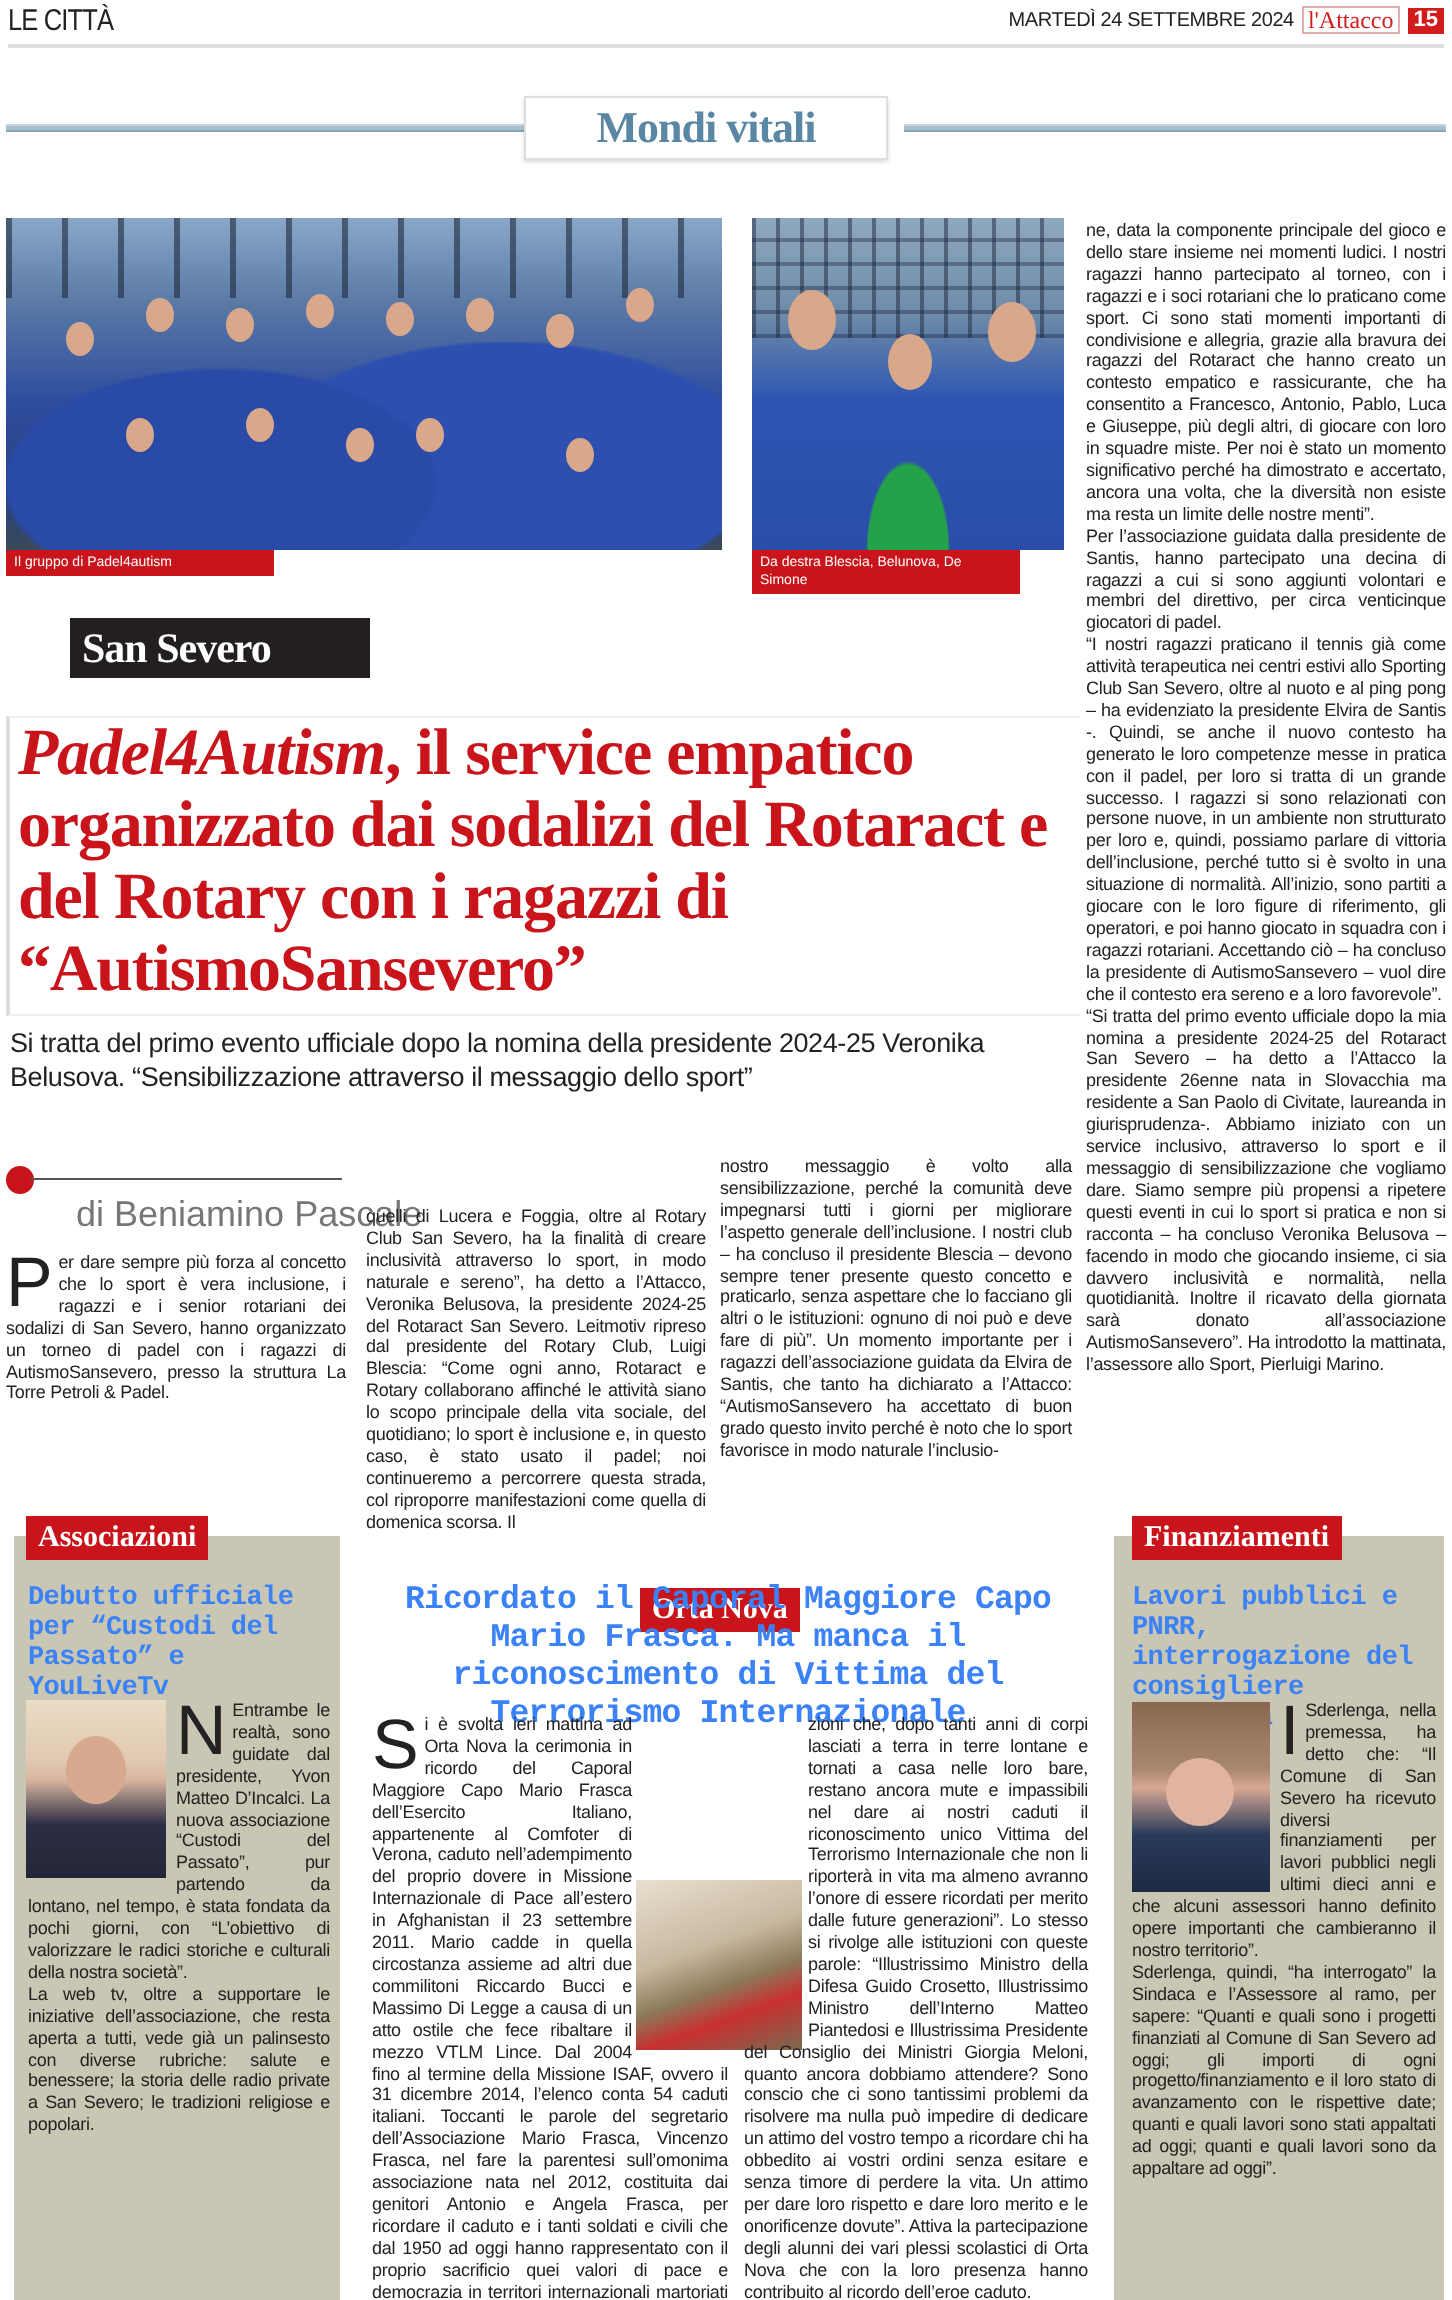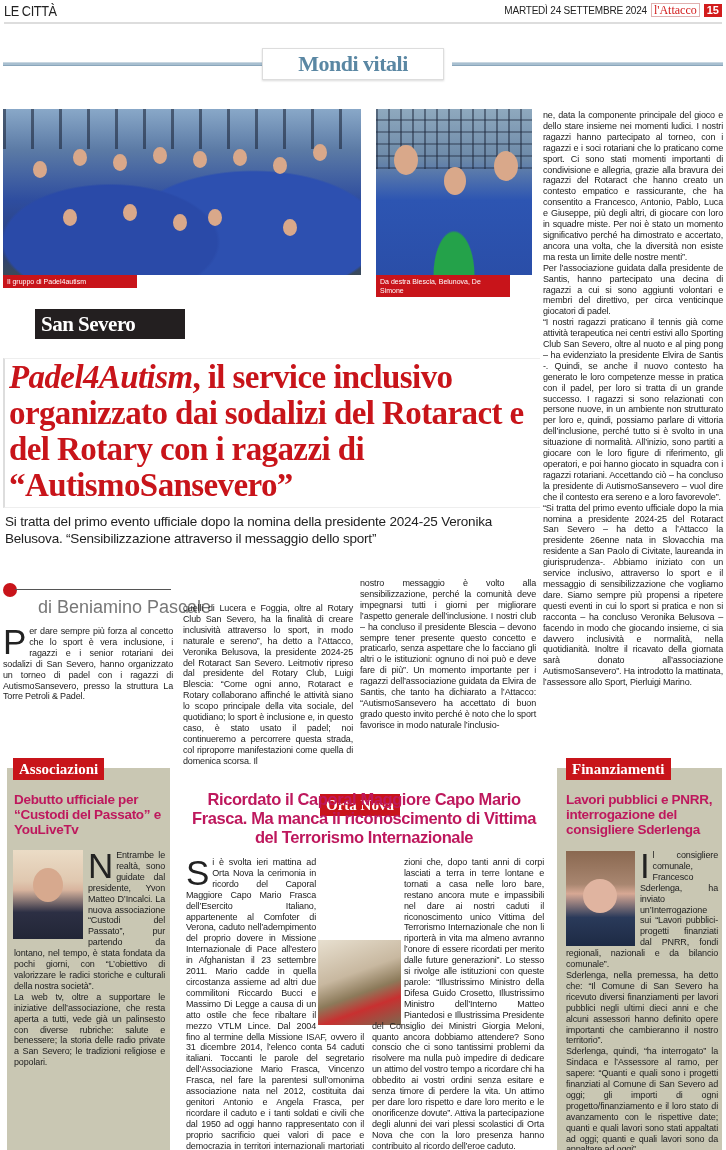--- a/index.html
+++ b/index.html
@@ -64,21 +64,21 @@
 
   
   .sidebox { background: #c9c7b3; }
   #box-left { left: 7px; top: 768px; width: 163px; height: 382px; }
   #box-right { left: 557px; top: 768px; width: 165px; height: 382px; }
   .tag { position: absolute; background: #c8141a; color: #fff; font-family: "Liberation Serif", serif; font-weight: bold; font-size: 15px; padding: 2px 6px; line-height: 18px; }
   #tag-assoc { left: 13px; top: 758px; }
   #tag-orta { left: 320px; top: 794px; }
   #tag-fin { left: 566px; top: 758px; }
 
-  .box-title { font-family: Liberation Sans, sans-serif; font-weight: bold; font-size: 13.5px; line-height: 15px; color: #be185d; letter-spacing: -0.3px; }
+  .box-title { font-family: Liberation Mono, monospace; font-weight: bold; font-size: 13.5px; line-height: 15px; color: #3b82f6; letter-spacing: -0.3px; }
   #assoc-title { left: 14px; top: 792px; width: 150px; }
   #fin-title { left: 566px; top: 792px; width: 155px; }
   #orta-title { left: 185px; top: 790px; width: 358px; text-align: center; font-size: 16.5px; line-height: 19px; letter-spacing: -0.4px; }
 
   #assoc-photo { left: 13px; top: 850px; width: 70px; height: 89px; background: linear-gradient(to bottom, #ebdcc6 0%, #e0c8b0 35%, #d8b49e 45%, #2c2f44 70%, #222636 100%); }
   #assoc-photo::after { content: ""; position: absolute; left: 20px; top: 18px; width: 30px; height: 34px; border-radius: 50%; background: #d7a98e; }
   #fin-photo { left: 566px; top: 851px; width: 69px; height: 95px; background: linear-gradient(to bottom, #8a6850 0%, #a88670 35%, #d7a894 45%, #2a3a5a 70%, #1d2a44 100%); }
   #fin-photo::after { content: ""; position: absolute; left: 17px; top: 28px; width: 34px; height: 34px; border-radius: 50%; background: #e0b4a0; }
   #orta-photo { left: 318px; top: 940px; width: 83px; height: 85px; background: linear-gradient(160deg, #e8e0d0 0%, #c8b8a0 40%, #8c7a5a 60%, #c83030 75%, #7a6a50 100%); }
 
@@ -124,21 +124,21 @@
 <div class="abs caption" id="caption-group">Il gruppo di Padel4autism</div>
 <div class="abs photo" id="photo-trio">
   <span class="face" style="left:18px;top:36px;width:24px;height:30px;"></span>
   <span class="face" style="left:68px;top:58px;width:22px;height:28px;"></span>
   <span class="face" style="left:118px;top:42px;width:24px;height:30px;"></span>
 </div>
 <div class="abs caption" id="caption-trio">Da destra Blescia, Belunova, De Simone</div>
 
 <div class="abs" id="kicker">San Severo</div>
 <div class="abs" id="headline-box">
-  <h1 id="headline"><em>Padel4Autism</em><span>, il service inclusivo organizzato dai sodalizi del Rotaract e del Rotary con i ragazzi di “AutismoSansevero”</span></h1>
+  <h1 id="headline"><em>Padel4Autism</em><span>, il service empatico organizzato dai sodalizi del Rotaract e del Rotary con i ragazzi di “AutismoSansevero”</span></h1>
 </div>
 <div class="abs" id="subhead">Si tratta del primo evento ufficiale dopo la nomina della presidente 2024-25 Veronika Belusova. “Sensibilizzazione attraverso il messaggio dello sport”</div>
 
 <div class="abs" id="byline-dot"></div>
 <div class="abs" id="byline-rule"></div>
 <div class="abs" id="byline">di Beniamino Pascale</div>
 
 <div class="abs body-text" id="col1">
   <span class="dropcap">P</span>
   <p>er dare sempre più forza al concetto che lo sport è vera inclusione, i ragazzi e i senior rotariani dei sodalizi di San Severo, hanno organizzato un torneo di padel con i ragazzi di AutismoSansevero, presso la struttura La Torre Petroli &amp; Padel.</p>
@@ -180,16 +180,15 @@
   <p>zioni che, dopo tanti anni di corpi lasciati a terra in terre lontane e tornati a casa nelle loro bare, restano ancora mute e impassibili nel dare ai nostri caduti il riconoscimento unico Vittima del Terrorismo Internazionale che non li riporterà in vita ma almeno avranno l’onore di essere ricordati per merito dalle future generazioni”. Lo stesso si rivolge alle istituzioni con queste parole: “Illustrissimo Ministro della Difesa Guido Crosetto, Illustrissimo Ministro dell’Interno Matteo Piantedosi e Illustrissima Presidente del Consiglio dei Ministri Giorgia Meloni, quanto ancora dobbiamo attendere? Sono conscio che ci sono tantissimi problemi da risolvere ma nulla può impedire di dedicare un attimo del vostro tempo a ricordare chi ha obbedito ai vostri ordini senza esitare e senza timore di perdere la vita. Un attimo per dare loro rispetto e dare loro merito e le onorificenze dovute”. Attiva la partecipazione degli alunni dei vari plessi scolastici di Orta Nova che con la loro presenza hanno contribuito al ricordo dell’eroe caduto.</p>
 </div>
 
 <div class="abs sidebox" id="box-right"></div>
 <div class="tag" id="tag-fin">Finanziamenti</div>
 <div class="abs box-title" id="fin-title">Lavori pubblici e PNRR, interrogazione del consigliere Sderlenga</div>
 <div class="abs" id="fin-photo"></div>
 <div class="abs body-text" id="fin-body">
   <span class="float-gap-l" style="height:97px;"></span>
   <span class="dropcap">I</span>
-  <p>l consigliere comunale, Francesco Sderlenga, ha inviato un’Interrogazione sui “Lavori pubblici-progetti finanziati dal PNRR, fondi regionali, nazionali e da bilancio comunale”.</p>
   <p>Sderlenga, nella premessa, ha detto che: “Il Comune di San Severo ha ricevuto diversi finanziamenti per lavori pubblici negli ultimi dieci anni e che alcuni assessori hanno definito opere importanti che cambieranno il nostro territorio”.</p>
   <p>Sderlenga, quindi, “ha interrogato” la Sindaca e l’Assessore al ramo, per sapere: “Quanti e quali sono i progetti finanziati al Comune di San Severo ad oggi; gli importi di ogni progetto/finanziamento e il loro stato di avanzamento con le rispettive date; quanti e quali lavori sono stati appaltati ad oggi; quanti e quali lavori sono da appaltare ad oggi”.</p>
 </div>
 
 </body></html>

